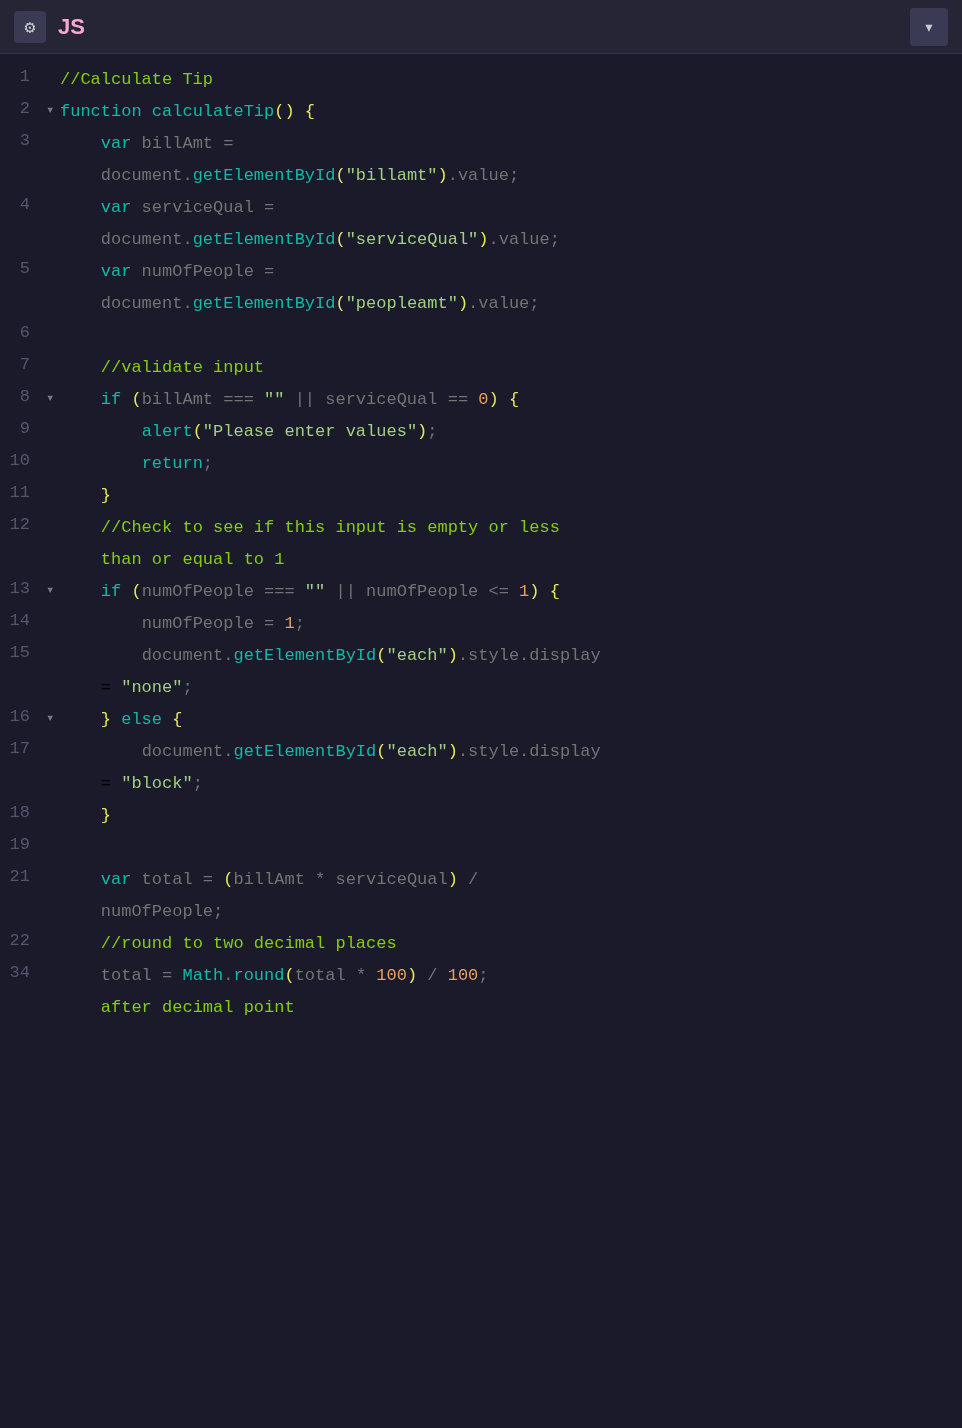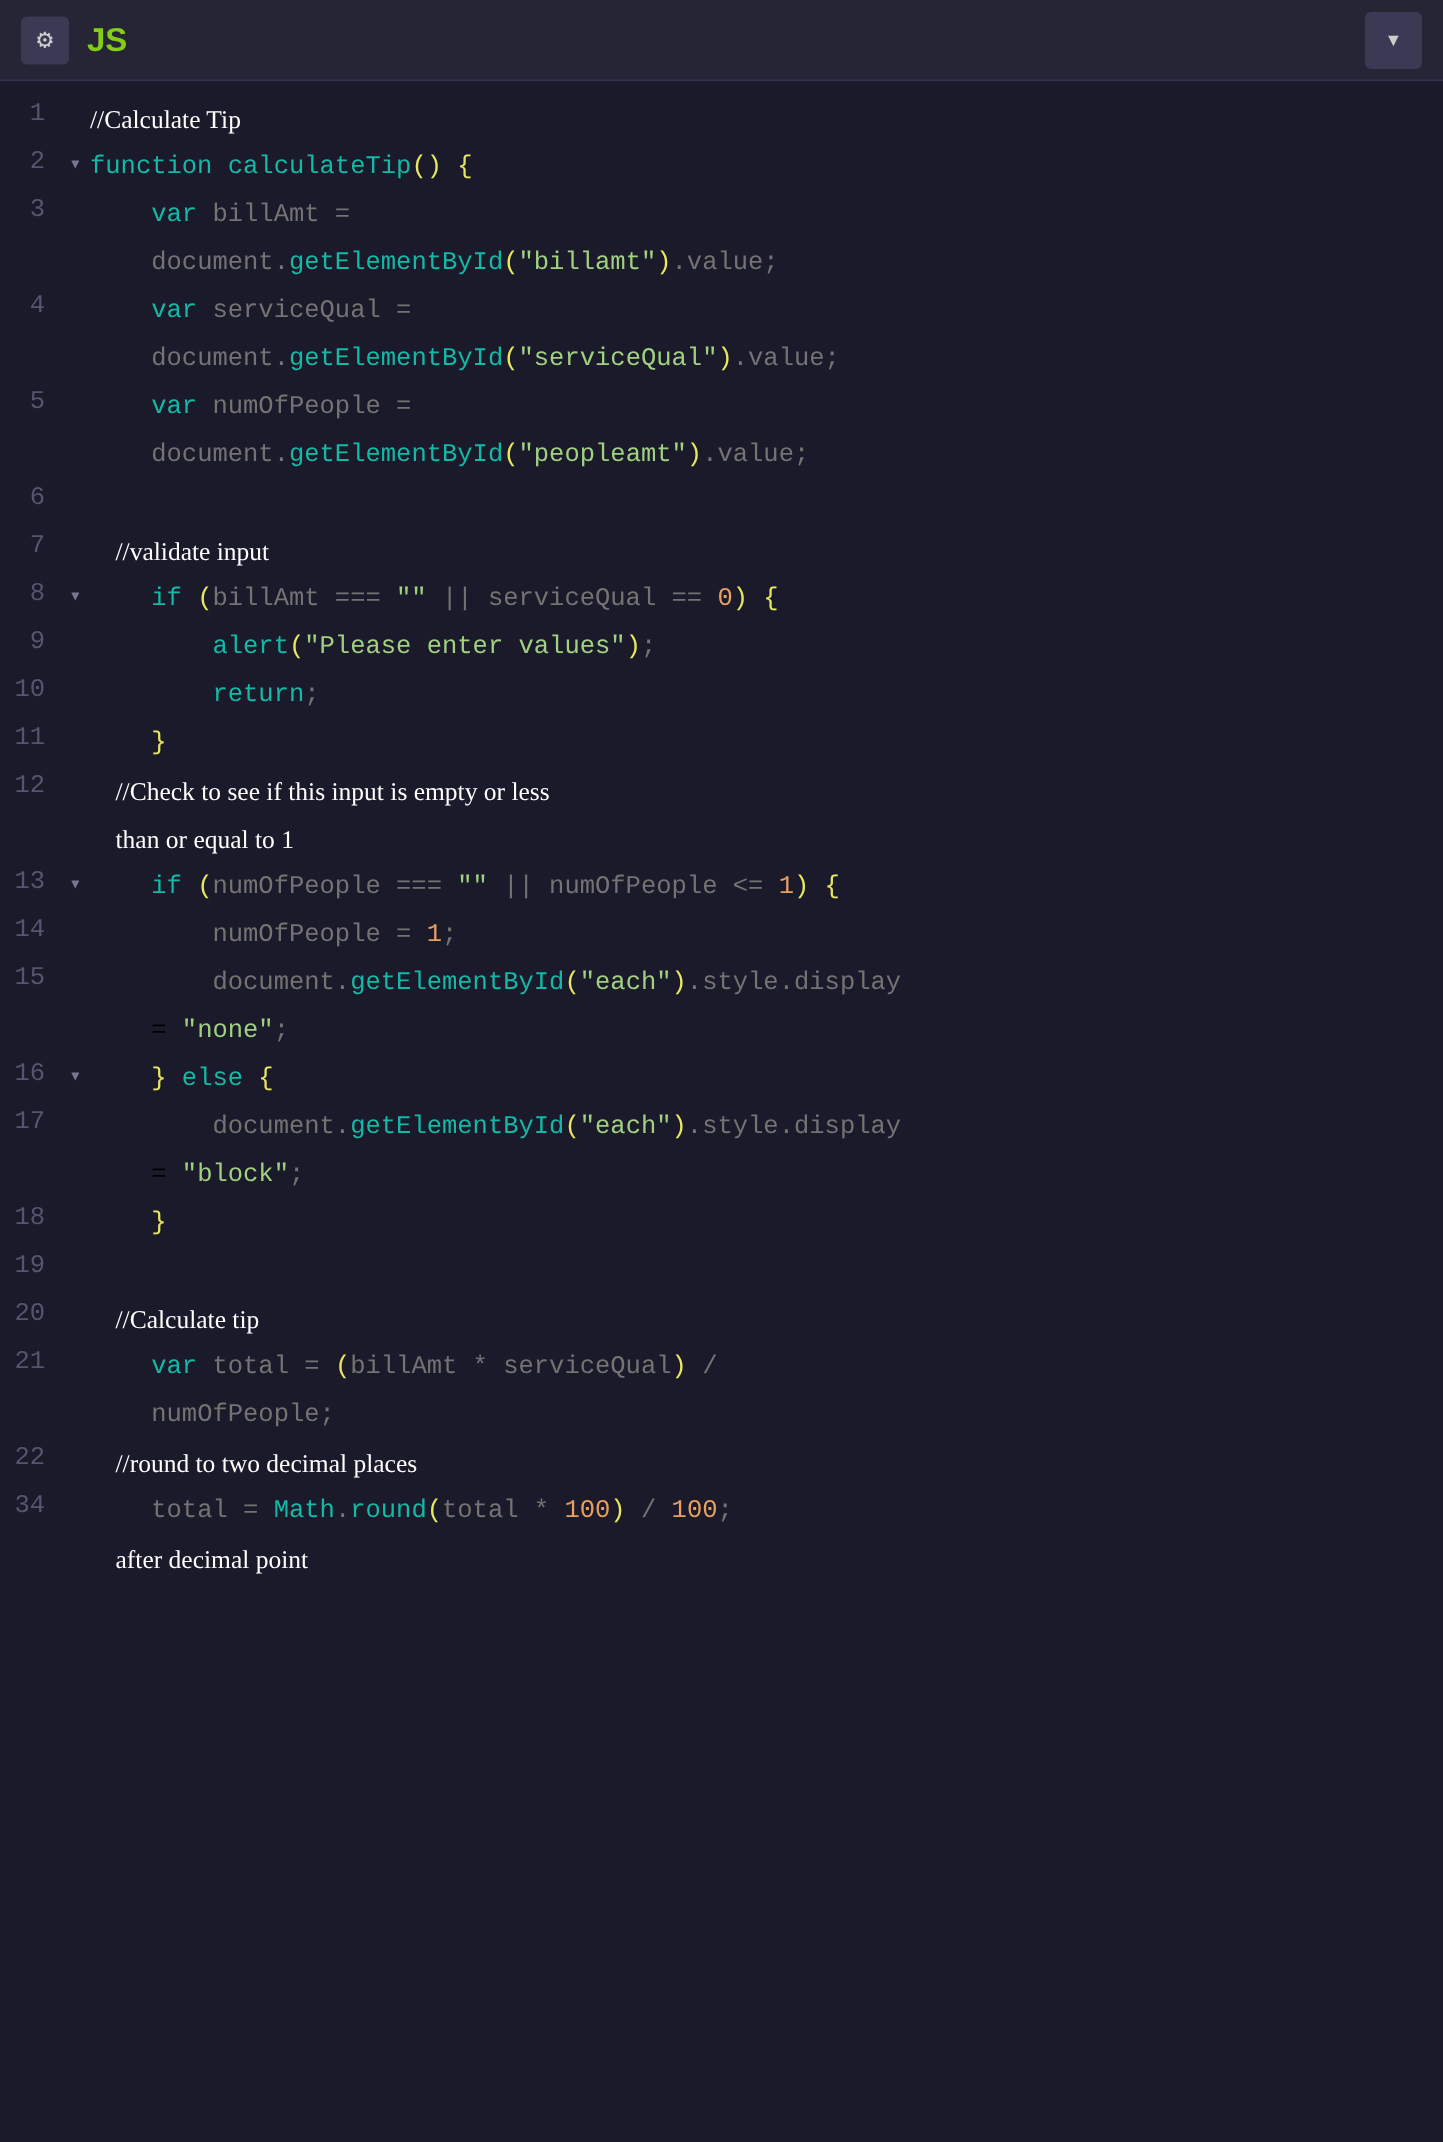--- a/index.html
+++ b/index.html
@@ -46,21 +46,21 @@
       border-radius: 4px;
       display: flex;
       align-items: center;
       justify-content: center;
       color: #ccc;
       font-size: 18px;
       cursor: pointer;
     }
 
     .lang-label {
-      color: #84cc16;
+      color: #f9a8d4;
       font-size: 22px;
       font-weight: bold;
       font-family: sans-serif;
     }
 
     .chevron-btn {
       width: 38px;
       height: 38px;
       background: #3a3a55;
       border-radius: 4px;
@@ -107,21 +107,21 @@
 
     .line-content {
       font-size: 17px;
       line-height: 1.55;
       white-space: pre-wrap;
       flex: 1;
       padding-top: 2px;
     }
 
     
-    .c-gray    { color: #ffffff; font-family: Liberation Serif, serif; }   
+    .c-gray    { color: #84cc16; }   
     .c-keyword { color: #14b8a6; }   
     .c-func    { color: #14b8a6; }   
     .c-str     { color: #a0d080; }   
     .c-num     { color: #e8a060; }   
     .c-plain   { color: #737373; }   
     .c-paren   { color: #e8e860; }   
     .c-brace   { color: #e8e860; }
   </style>
 </head>
 <body>
@@ -281,25 +281,20 @@
       <span class="line-arrow"></span>
       <span class="line-content">    <span class="c-brace">}</span></span>
     </div>
 
     <div class="code-line">
       <span class="line-number">19</span>
       <span class="line-arrow"></span>
       <span class="line-content"> </span>
     </div>
 
-    <div class="code-line">
-      <span class="line-number">20</span>
-      <span class="line-arrow"></span>
-      <span class="line-content c-gray">    //Calculate tip</span>
-    </div>
 
     <div class="code-line">
       <span class="line-number">21</span>
       <span class="line-arrow"></span>
       <span class="line-content">    <span class="c-keyword">var</span><span class="c-plain"> total = </span><span class="c-paren">(</span><span class="c-plain">billAmt * serviceQual</span><span class="c-paren">)</span><span class="c-plain"> /</span></span>
     </div>
 
     <div class="code-line">
       <span class="line-number"></span>
       <span class="line-arrow"></span>

